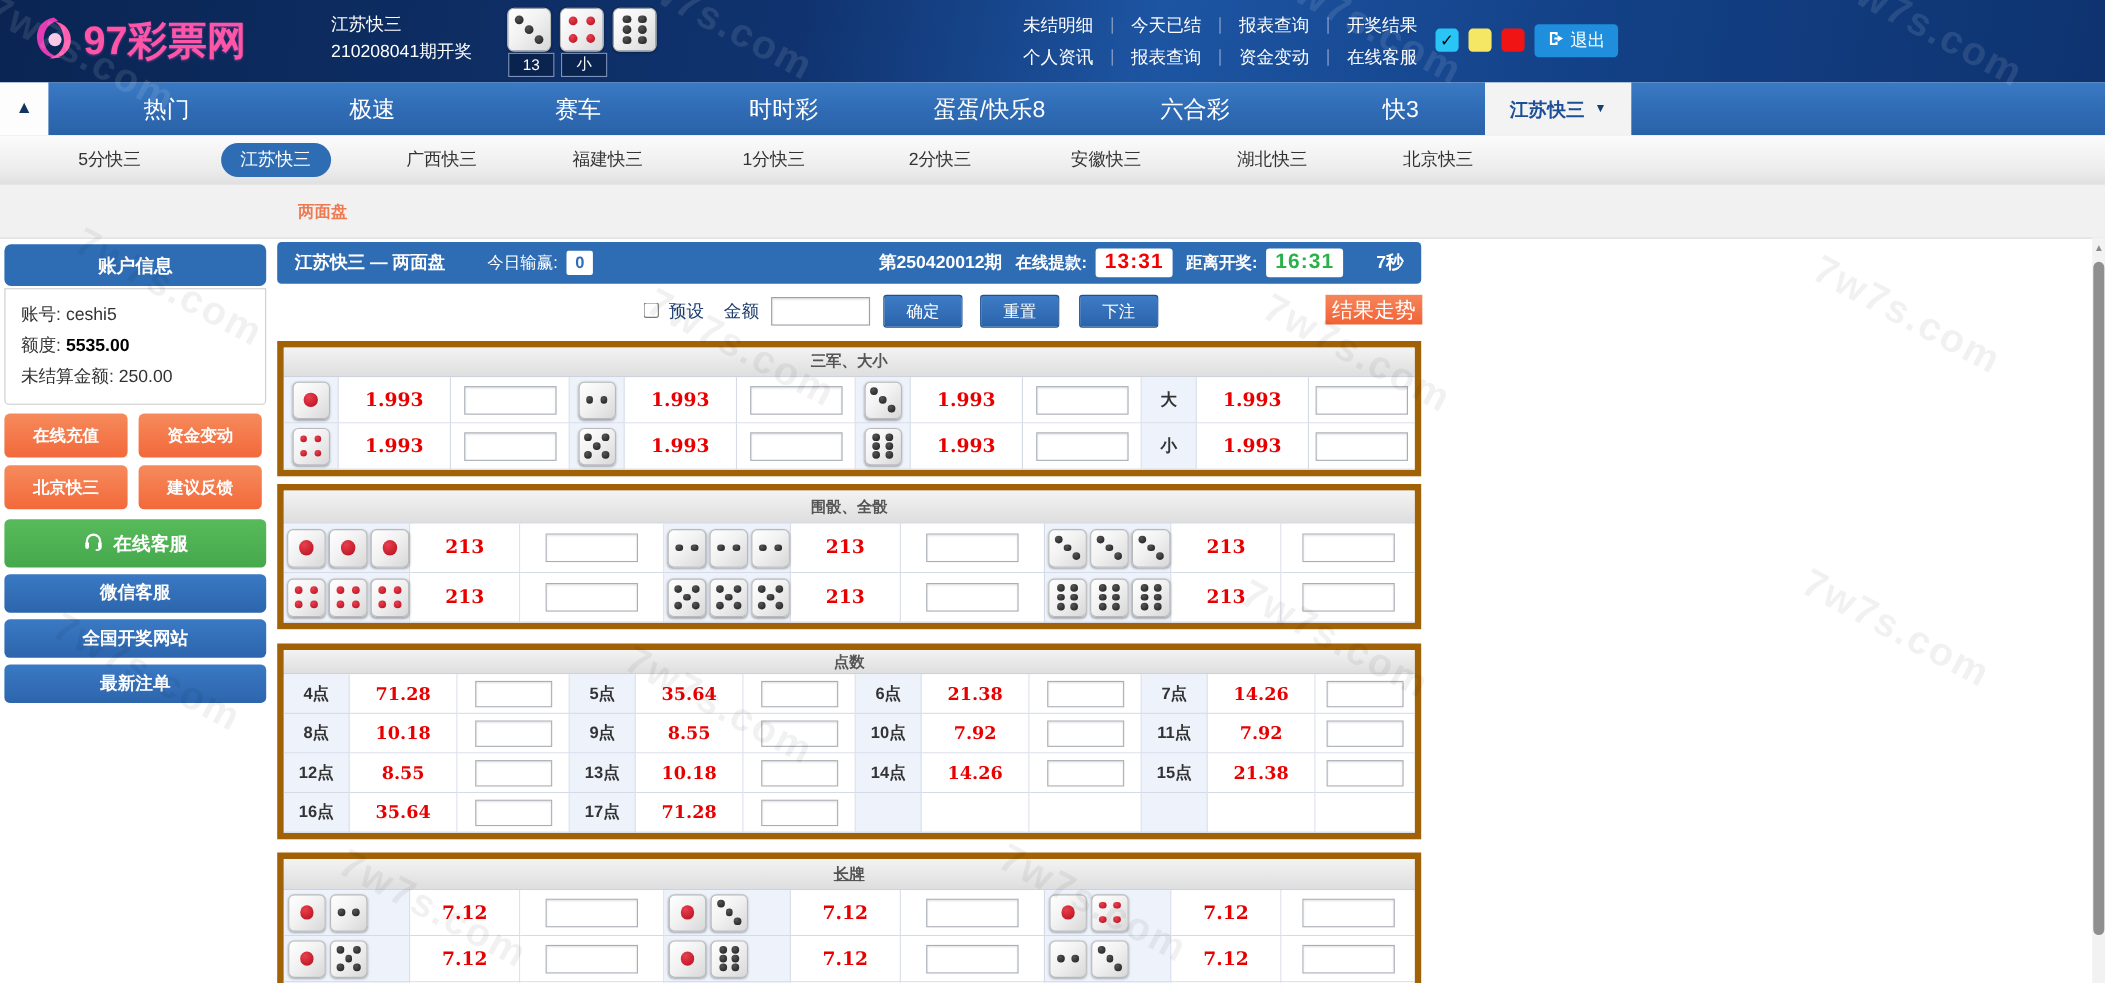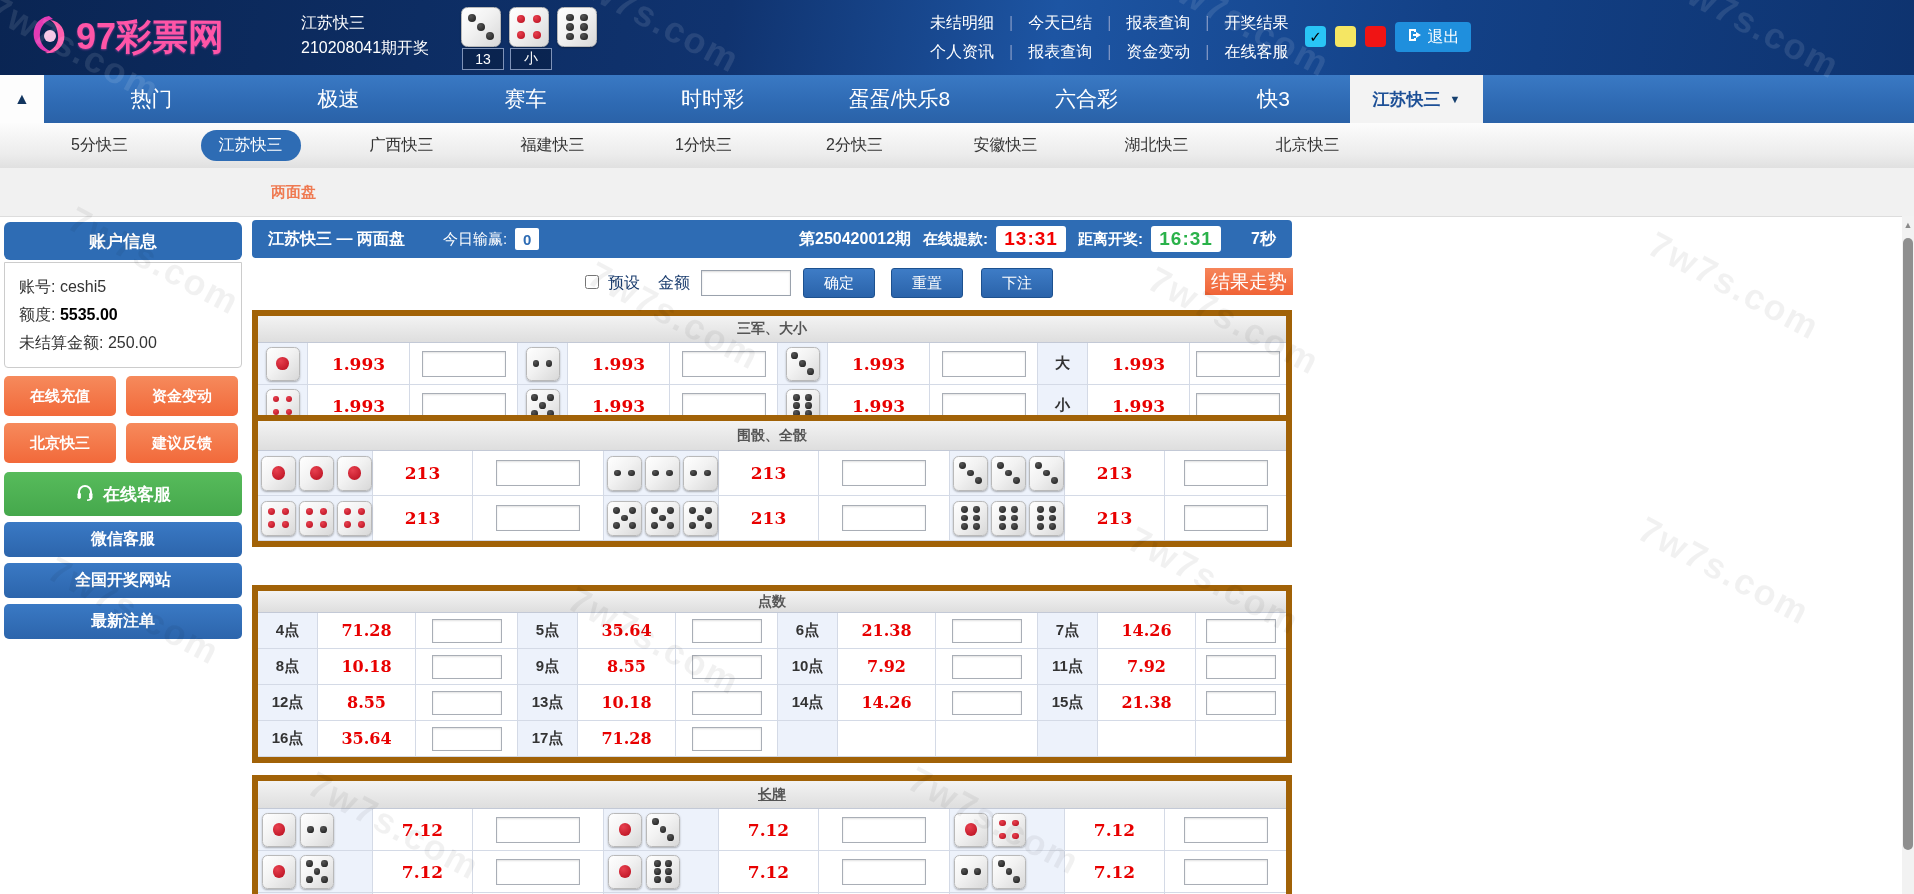--- a/index.html
+++ b/index.html
@@ -117,21 +117,21 @@
   .cell{box-sizing:border-box;border-right:1px solid #d4dae6;border-bottom:1px solid #d4dae6;
       display:flex;align-items:center;justify-content:center;background:#fff;}
   .cell:last-child{border-right:none;flex:1;}
   .key-cell{background:#edf2fb;font-size:15px;font-weight:bold;color:#333;gap:3px;}
   .odds-cell{color:#e80000;font-weight:bold;font-family:"DejaVu Serif","Liberation Serif",serif;font-size:17px;}
   .bet-input{width:78px;height:22px;border:1px solid #a9aeb6;box-shadow:inset 0 1px 2px rgba(0,0,0,.12);}
   
   #t1{top:310px;} #t1 .tbl-header{height:26px;} #t1 .tbl-row{height:42px;}
   #t1 .key-cell{width:50px;} #t1 .odds-cell{width:102px;} #t1 .in-cell{width:108px;}
   
-  #t2{top:415px;} #t2 .tbl-header{height:29px;} #t2 .tbl-row{height:45px;}
+  #t2{top:440px;} #t2 .tbl-header{height:29px;} #t2 .tbl-row{height:45px;}
   #t2 .key-cell{width:115px;justify-content:flex-start;padding-left:3px;}
   #t2 .odds-cell{width:100px;} #t2 .in-cell{width:131px;}
   
   #t3{top:585px;} #t3 .tbl-header{height:21px;} #t3 .tbl-row{height:36px;}
   #t3 .key-cell{width:60px;} #t3 .odds-cell{width:98px;font-size:16px;} #t3 .in-cell{width:102px;}
   #t3 .bet-input{width:64px;height:20px;}
   
   #t4{top:775px;} #t4 .tbl-header{height:27px;text-decoration:underline;} #t4 .tbl-row{height:42px;}
   #t4 .key-cell{width:115px;justify-content:flex-start;padding-left:4px;gap:4px;}
   #t4 .odds-cell{width:100px;} #t4 .in-cell{width:131px;}

